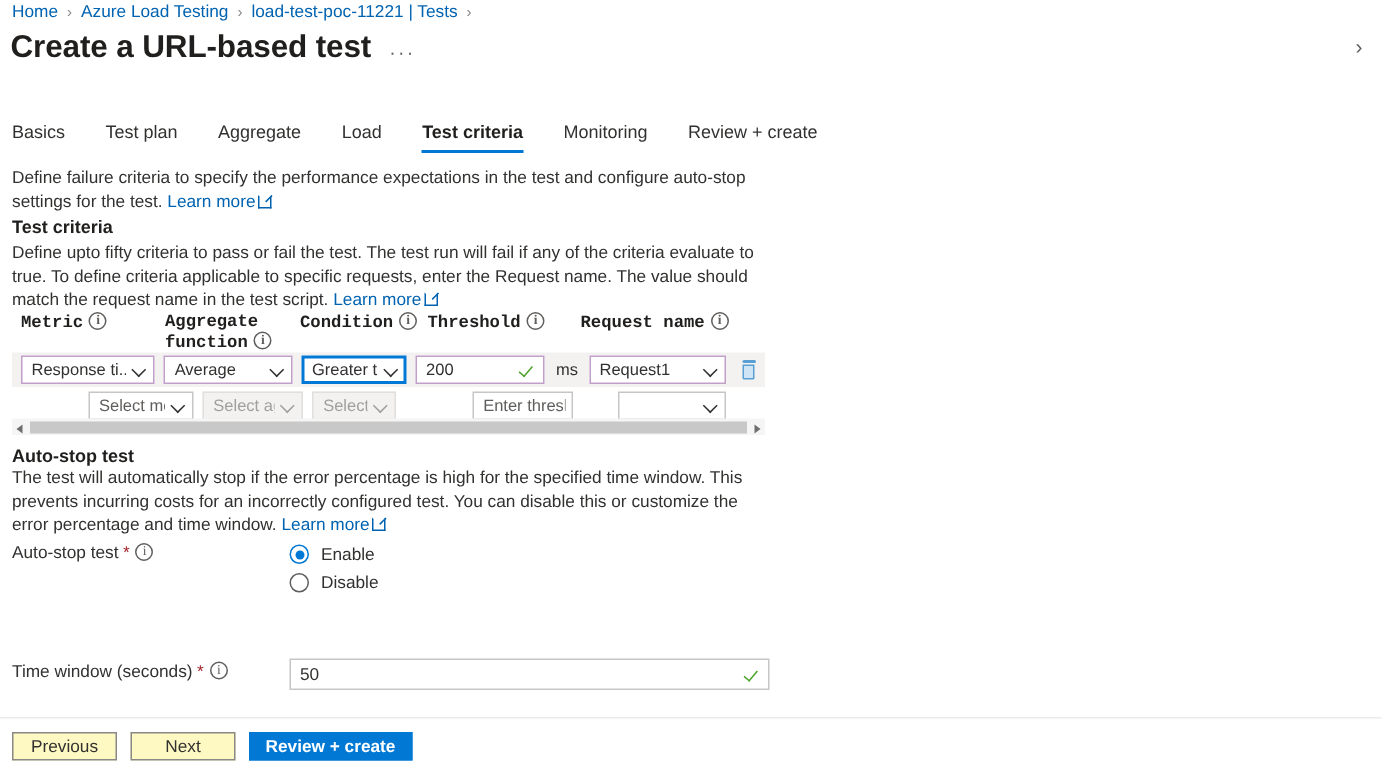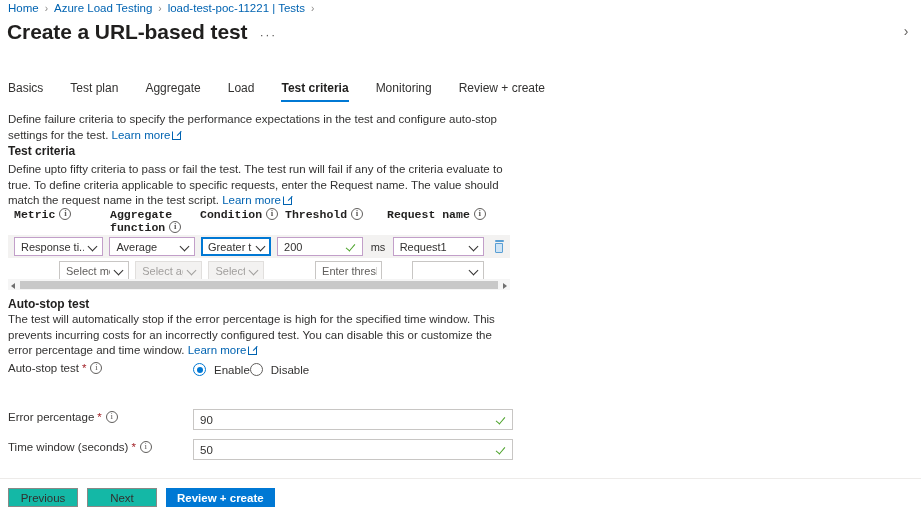--- a/index.html
+++ b/index.html
@@ -332,21 +332,21 @@
   }
   .form-label {
     width: 185px;
     font-size: 11.5px;
     color: #323130;
     padding-top: 2px;
     flex: none;
   }
   .req-star { color: #a4262c; margin-left: 3px; font-size: 11.5px; }
 
-  .radio-group { display: flex; }
+  .radio-group { display: flex; flex-direction: column; }
   .radio-item {
     display: flex; align-items: center;
     height: 19px;
     cursor: pointer;
     font-size: 11.5px;
     color: #323130;
   }
   .radio {
     width: 13px; height: 13px;
     border: 1px solid #605e5c;
@@ -393,21 +393,21 @@
     display: flex;
     align-items: center;
   }
   .btn {
     height: 19px;
     min-width: 70px;
     font-size: 11.5px;
     display: flex; align-items: center; justify-content: center;
     cursor: pointer;
     border: 1px solid #8a8886;
-    background: #14b8a6;
+    background: #fef9c3;
     color: #323130;
     margin-right: 9px;
     padding: 0 10px;
   }
   .btn.primary {
     background: #0078d4;
     border-color: #0078d4;
     color: #ffffff;
     font-weight: 600;
     min-width: 100px;
@@ -543,29 +543,20 @@
         <span class="radio checked"></span>
         <span>Enable</span>
       </div>
       <div class="radio-item">
         <span class="radio"></span>
         <span>Disable</span>
       </div>
     </div>
   </div>
 
-  <div class="form-row" style="top:409px;">
-    <div class="form-label">
-      <span>Error percentage</span><span class="req-star">*</span><span class="info-icon"></span>
-    </div>
-    <div class="text-field">
-      <span class="val">90</span>
-      <span class="check"></span>
-    </div>
-  </div>
 
   <div class="form-row" style="top:439px;">
     <div class="form-label">
       <span>Time window (seconds)</span><span class="req-star">*</span><span class="info-icon"></span>
     </div>
     <div class="text-field">
       <span class="val">50</span>
       <span class="check"></span>
     </div>
   </div>

